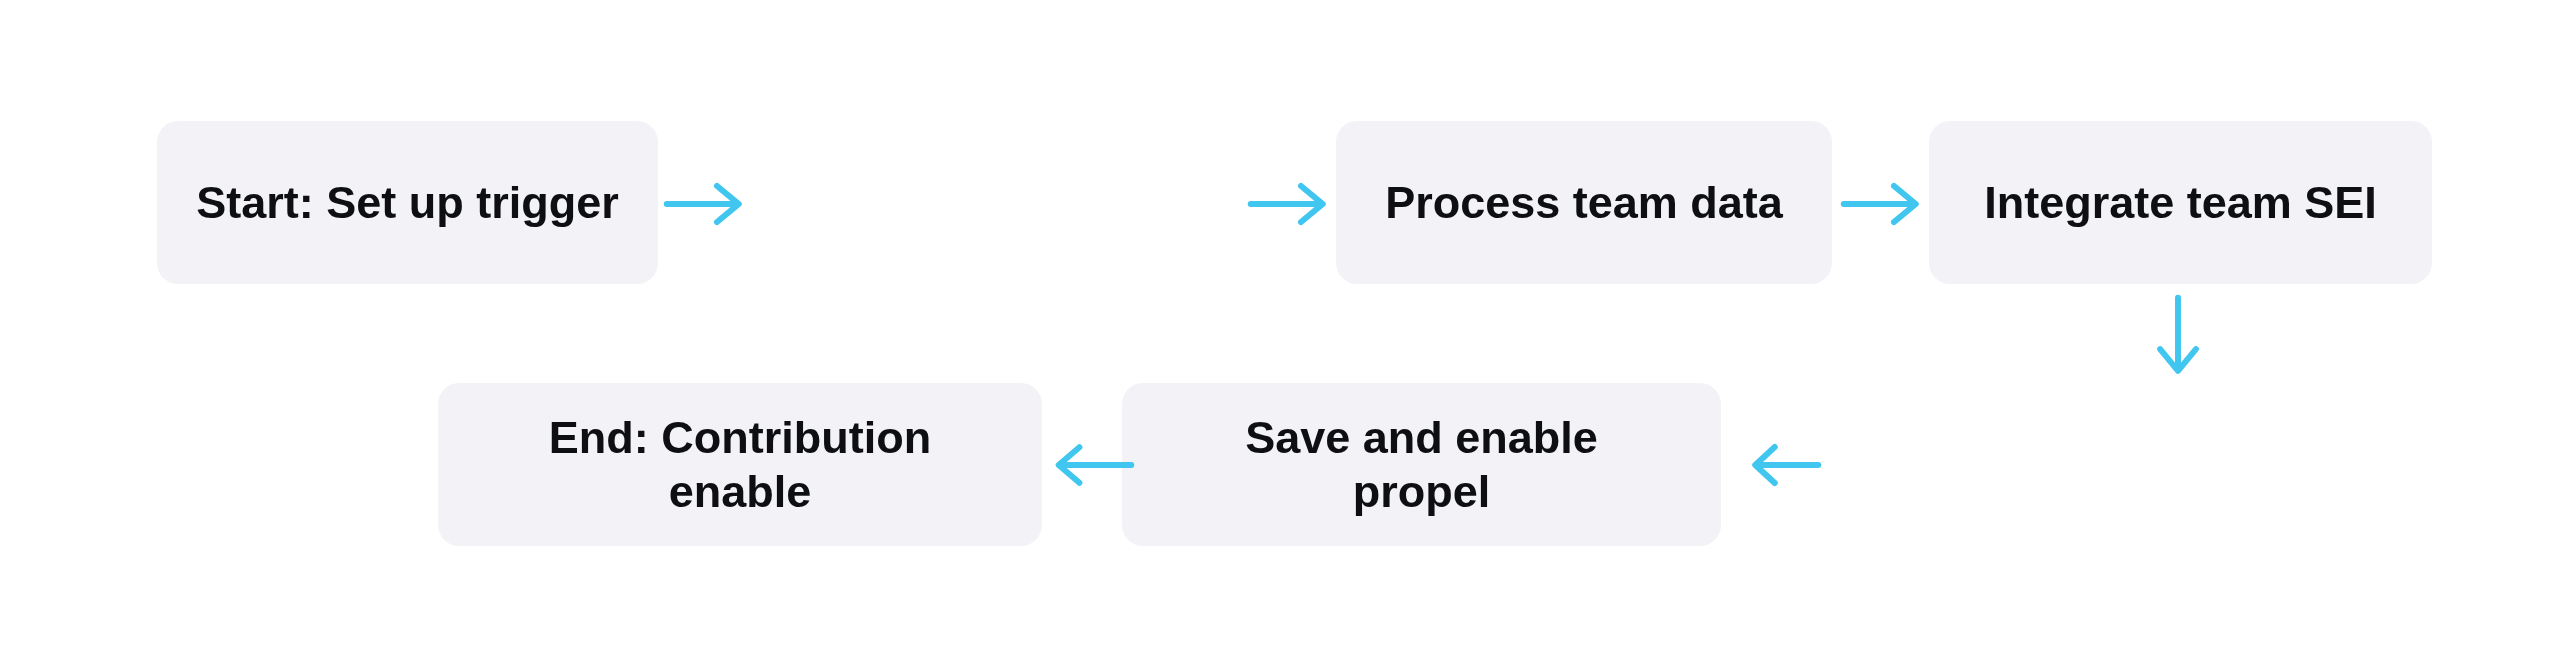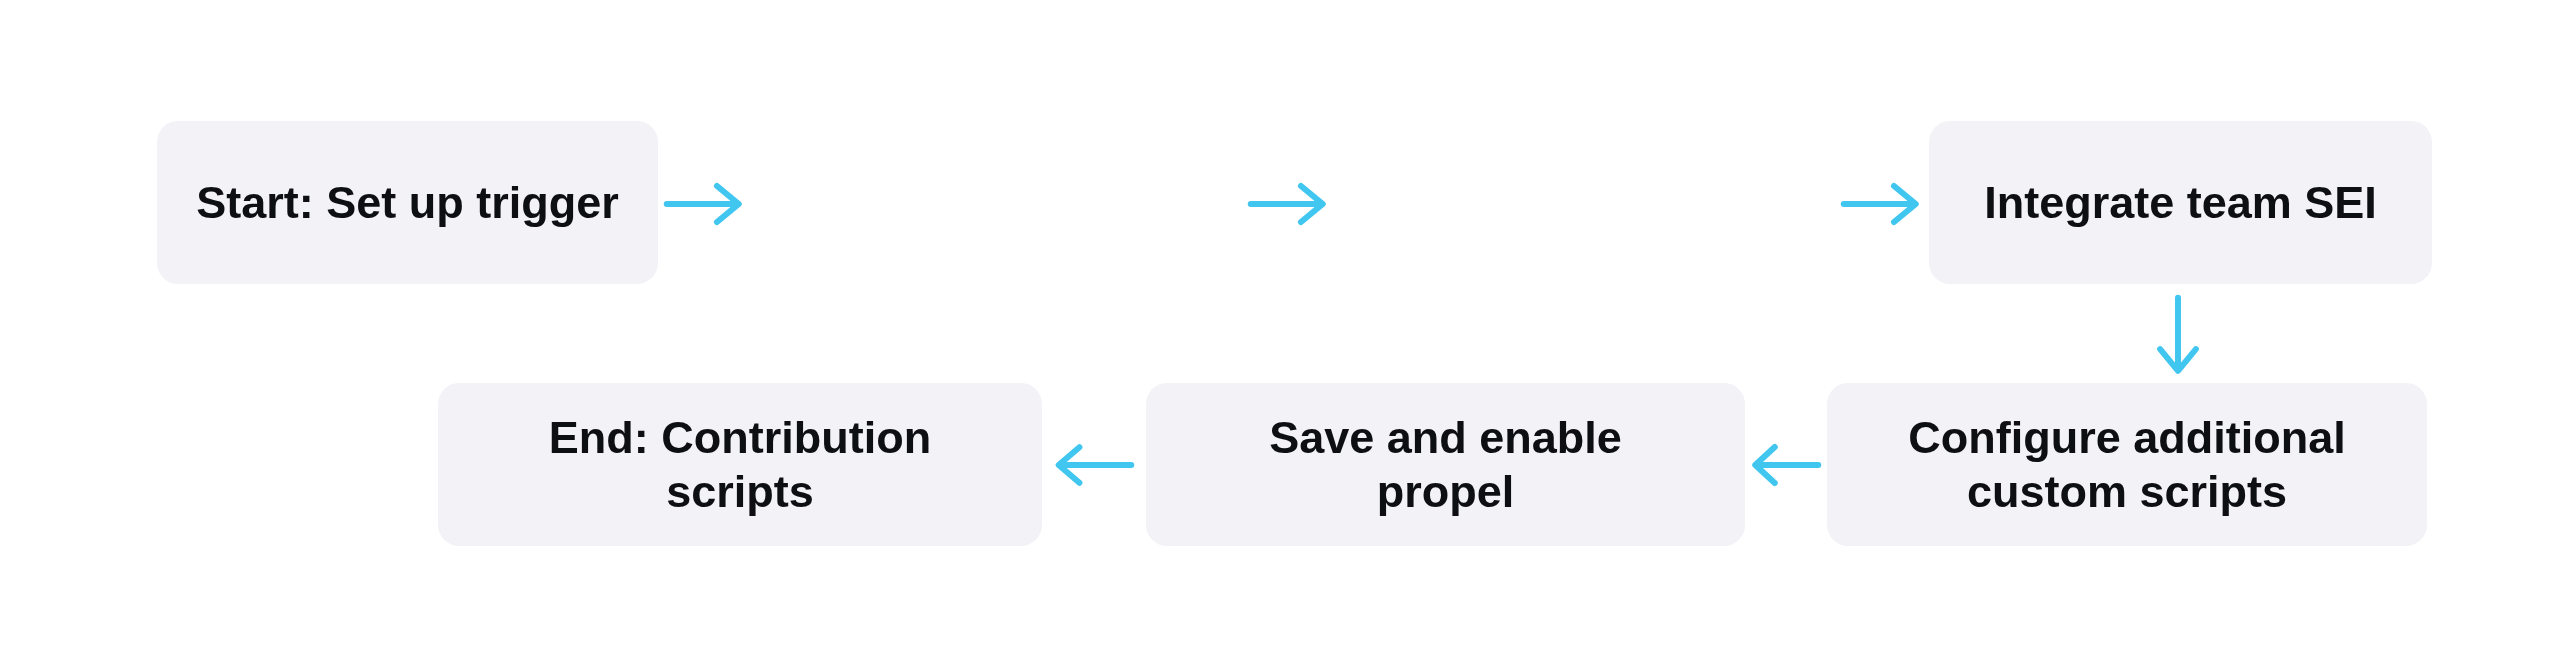--- a/index.html
+++ b/index.html
@@ -35,21 +35,21 @@
   }
   
   .row1 { top: 121px; height: 163px; white-space: nowrap; }
   .n-start     { left: 157px;  width: 501px; }
   .n-retrieve  { left: 748px; width: 492px; }
   .n-process   { left: 1336px; width: 496px; }
   .n-integrate { left: 1929px; width: 503px; }
   
   .row2 { top: 383px; height: 163px; padding: 0 54px; }
   .n-end       { left: 438px;  width: 604px; }
-  .n-save      { left: 1146px; width: 599px; }
+  .n-save      { left: 1122px; width: 599px; }
   .n-configure { left: 1827px; width: 600px; }
   .arrow {
     position: absolute;
     color: var(--arrow);
     display: block;
   }
   .arrow svg { display: block; width: 100%; height: 100%; }
   .a-h { top: 180px; width: 81px; height: 48px; }
   .a1 { left: 663px; }
   .a2 { left: 1247px; }
@@ -60,32 +60,32 @@
   .a6 { left: 1052px; width: 83px; }
 </style>
 </head>
 <body>
 
 <div class="canvas">
 
   <div class="node row1 n-start">
     <span>Start: Set up trigger</span>
   </div>
+  <div class="node row1 n-process">
+    <span>Process team data</span>
+  </div>
   <div class="node row1 n-integrate">
     <span>Integrate team SEI</span>
   </div>
 
   <div class="node row2 n-end">
-    <span>End: Contribution scripts</span>
+    <span>End: Contribution enable</span>
   </div>
   <div class="node row2 n-save">
     <span>Save and enable propel</span>
-  </div>
-  <div class="node row2 n-configure">
-    <span>Configure additional custom scripts</span>
   </div>
 
   <span class="arrow a-h a1">
     <svg viewBox="0 0 108 64" fill="none" xmlns="http://www.w3.org/2000/svg">
       <path d="M5 32 H98" stroke="currentColor" stroke-width="8" stroke-linecap="round"></path>
       <path d="M72 8 L101 32 L72 56" stroke="currentColor" stroke-width="8" stroke-linecap="round" stroke-linejoin="round"></path>
     </svg>
   </span>
   <span class="arrow a-h a2">
     <svg viewBox="0 0 108 64" fill="none" xmlns="http://www.w3.org/2000/svg">

